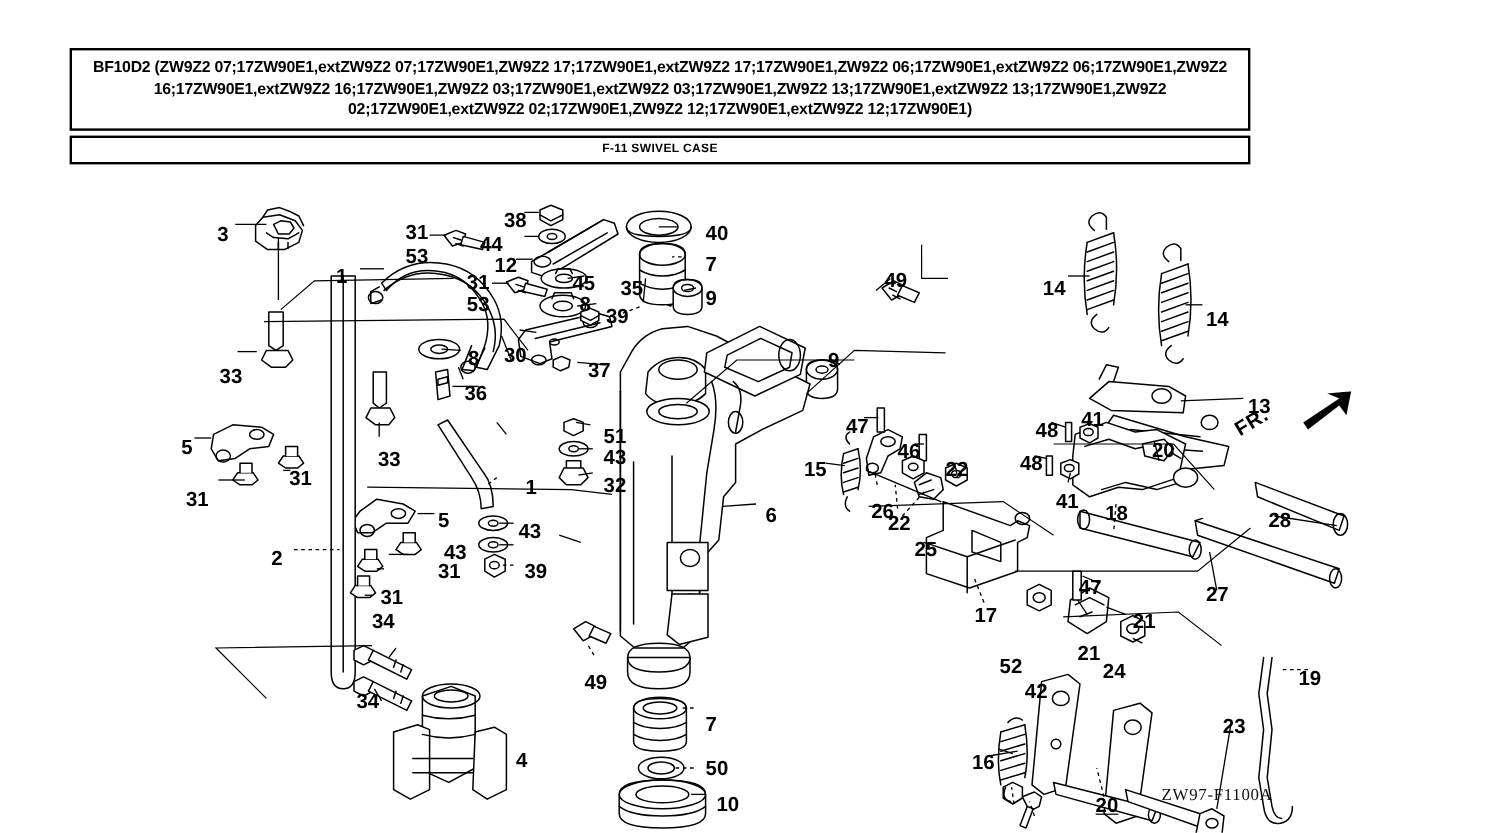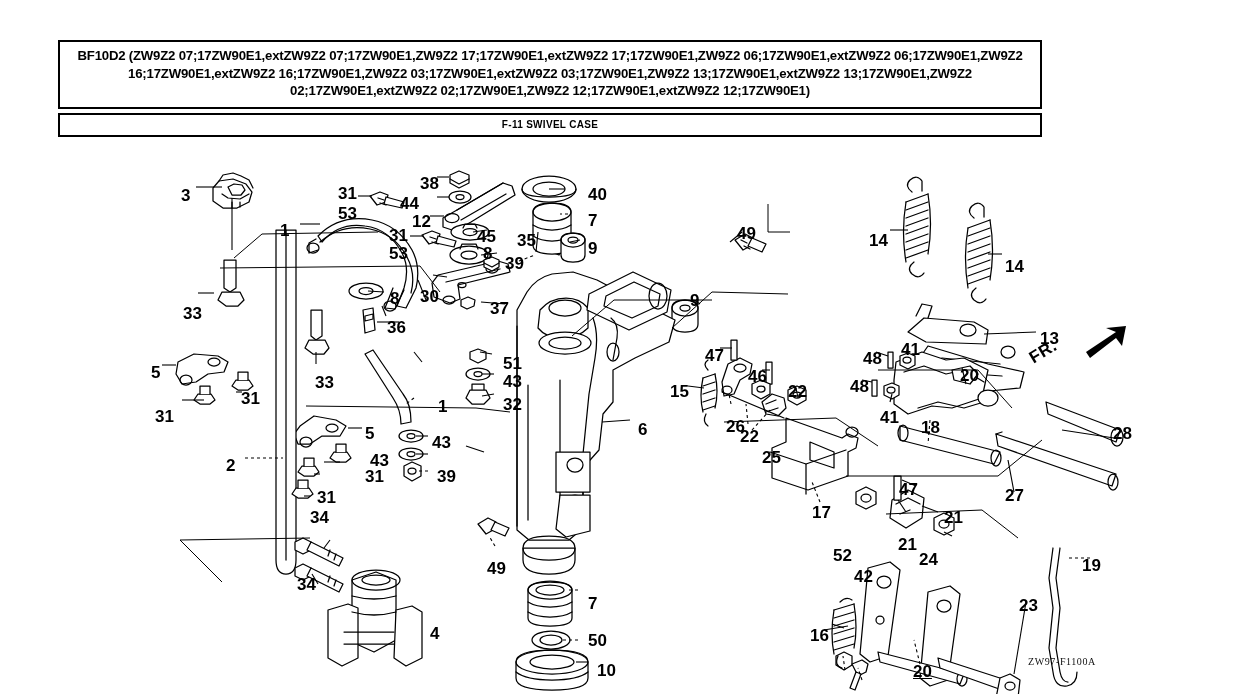--- a/index.html
+++ b/index.html
@@ -17,22 +17,22 @@
   .sec-text{font-size:10px;font-weight:bold;text-align:center;color:#000;letter-spacing:0.3px;}
 
   
   #diagram{position:absolute;left:0;top:140px;width:1260px;height:554px;}
   #diagram svg{display:block;}
 
   
   .cal{position:absolute;font-family:"Liberation Sans",sans-serif;font-weight:bold;
        font-size:17px;color:#000;line-height:17px;white-space:nowrap;}
 
-  .drawcode{position:absolute;left:1028px;top:656px;font-family:"Liberation Serif",serif;
-            font-size:10px;letter-spacing:0.6px;color:#111;font-weight:normal;}
+  .drawcode{position:absolute;left:968px;top:656px;font-family:"Liberation Serif",serif;
+            font-size:14px;letter-spacing:0.6px;color:#111;font-weight:normal;}
 
   .frmark{position:absolute;left:1036px;top:186px;width:92px;height:48px;}
   .frtext{position:absolute;left:0px;top:22px;font-size:17px;font-weight:bold;
           transform:rotate(-31deg);transform-origin:left bottom;letter-spacing:0.5px;}
 </style>
 </head>
 <body>
 
 <div id="page">
 
@@ -596,21 +596,21 @@
       <div class="cal" style="left: 241px; top: 390px;">31</div>
       <div class="cal" style="left: 670px; top: 383px;">15</div>
       <div class="cal" style="left: 155px; top: 408px;">31</div>
       <div class="cal" style="left: 438px; top: 398px;">1</div>
       <div class="cal" style="left: 503px; top: 396px;">32</div>
       <div class="cal" style="left: 726px; top: 418px;">26</div>
       <div class="cal" style="left: 880px; top: 409px;">41</div>
       <div class="cal" style="left: 638px; top: 421px;">6</div>
       <div class="cal" style="left: 921px; top: 419px;">18</div>
       <div class="cal" style="left: 740px; top: 428px;">22</div>
-      <div class="cal" style="left: 1113px; top: 425px;">28</div>
+      <div class="cal" style="left: 1057px; top: 425px;">28</div>
       <div class="cal" style="left: 226px; top: 457px;">2</div>
       <div class="cal" style="left: 432px; top: 434px;">43</div>
       <div class="cal" style="left: 365px; top: 425px;">5</div>
       <div class="cal" style="left: 762px; top: 449px;">25</div>
       <div class="cal" style="left: 370px; top: 452px;">43</div>
       <div class="cal" style="left: 437px; top: 468px;">39</div>
       <div class="cal" style="left: 365px; top: 468px;">31</div>
       <div class="cal" style="left: 1005px; top: 487px;">27</div>
       <div class="cal" style="left: 317px; top: 489px;">31</div>
       <div class="cal" style="left: 812px; top: 504px;">17</div>

